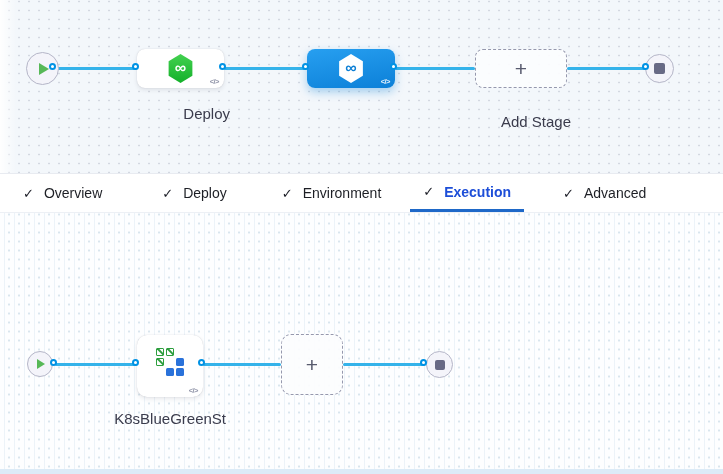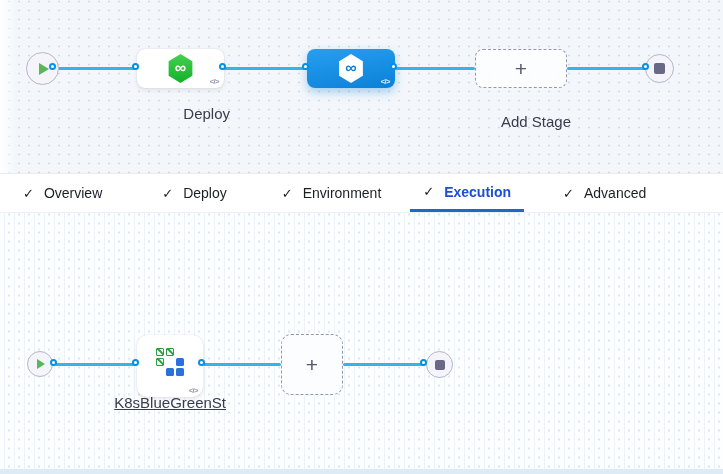--- a/index.html
+++ b/index.html
@@ -192,20 +192,20 @@
 
     <div class="node-circle" style="left:426px; top:138px; width:27px; height:27px;">
       <div class="stopsq small"></div>
     </div>
 
     <div class="port" style="left:50px; top:145.5px;"></div>
     <div class="port" style="left:132px; top:145.5px;"></div>
     <div class="port" style="left:198px; top:145.5px;"></div>
     <div class="port" style="left:420px; top:145.5px;"></div>
 
-    <div class="node-label" style="left:106px; top:180px; width:120px;text-decoration:underline;">
+    <div class="node-label" style="left:106px; top:196px; width:120px;">
       <div>K8sBlueGreenSt</div>
     </div>
 
     <div class="bottom-strip"></div>
   </div>
 
 </div>
 
 </body></html>

